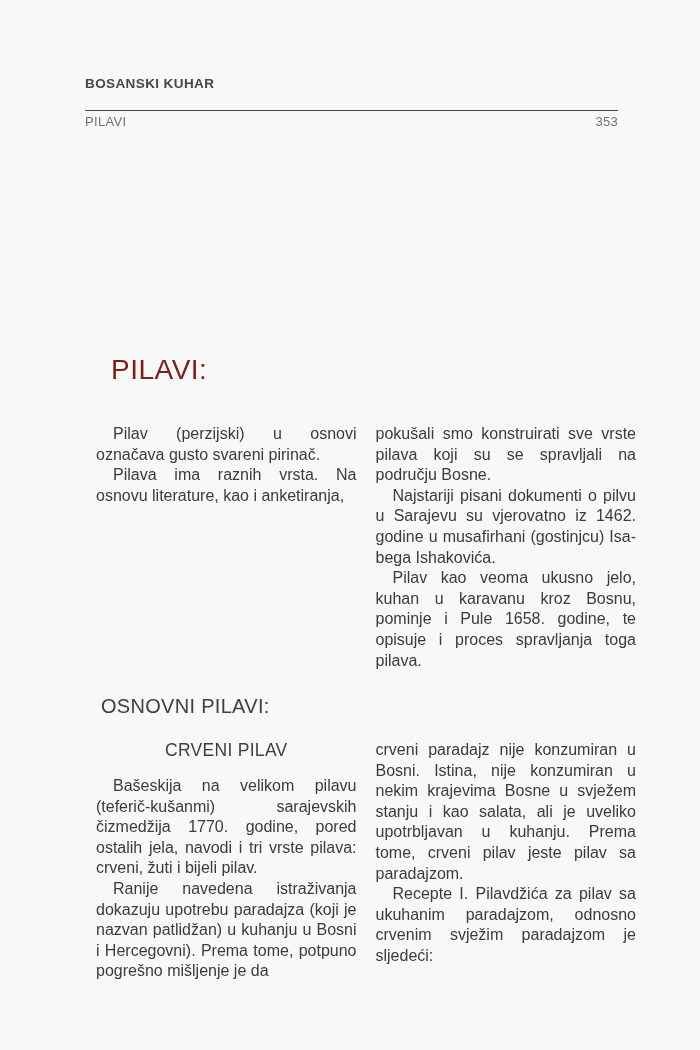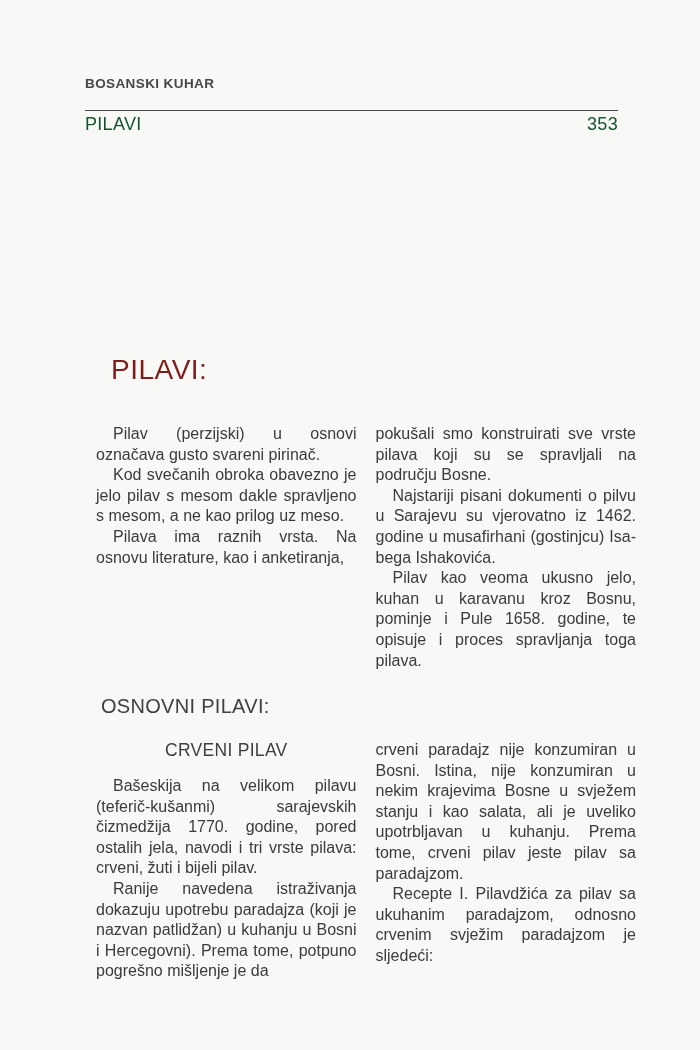--- a/index.html
+++ b/index.html
@@ -15,21 +15,21 @@
 
   
   .header { position:absolute; top:76px; left:85px; width:533px; }
   .book-title {
     font-size:13.5px; font-weight:bold; letter-spacing:0.4px;
     color:#474747; padding-bottom:19px;
     border-bottom:1.8px solid #4c4c4c;
   }
   .header-row {
     display:flex; justify-content:space-between;
-    font-size:18px; color:#14532d; margin-top:3px; letter-spacing:0.3px;
+    font-size:13px; color:#737373; margin-top:3px; letter-spacing:0.3px;
   }
 
   
   .chapter-title {
     position:absolute; top:354px; left:111px;
     font-size:28px; color:#7f1d1d; letter-spacing:0.5px;
   }
 
   
   .cols { position:absolute; left:96px; width:540px; display:flex; gap:19px; }
@@ -61,21 +61,20 @@
       <span>PILAVI</span>
       <span>353</span>
     </div>
   </div>
 
   <div class="chapter-title">PILAVI:</div>
 
   <div class="cols sec1">
     <div class="col">
         <p>Pilav (perzijski) u osnovi označava gusto svareni pirinač.</p>
-        <p>Kod svečanih obroka obavezno je jelo pilav s mesom dakle spravljeno s mesom, a ne kao prilog uz meso.</p>
         <p>Pilava ima raznih vrsta. Na osnovu literature, kao i anketiranja,</p>
       </div>
     <div class="col cont">
         <p>pokušali smo konstruirati sve vrste pilava koji su se spravljali na području Bosne.</p>
         <p>Najstariji pisani dokumenti o pilvu u Sarajevu su vjerovatno iz 1462. godine u musafirhani (gostinjcu) Isa-bega Ishakovića.</p>
         <p>Pilav kao veoma ukusno jelo, kuhan u karavanu kroz Bosnu, pominje i Pule 1658. godine, te opisuje i proces spravljanja toga pilava.</p>
       </div>
   </div>
 
   <div class="section-heading">OSNOVNI PILAVI:</div>

